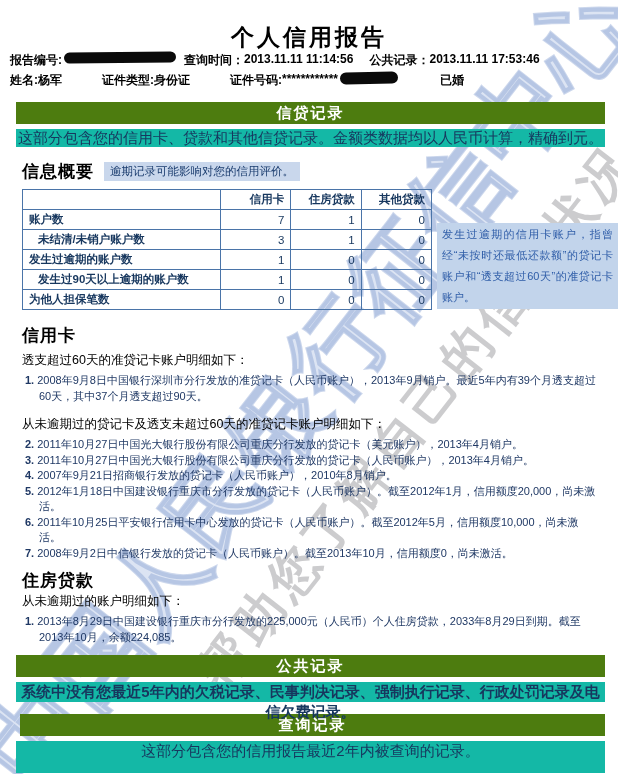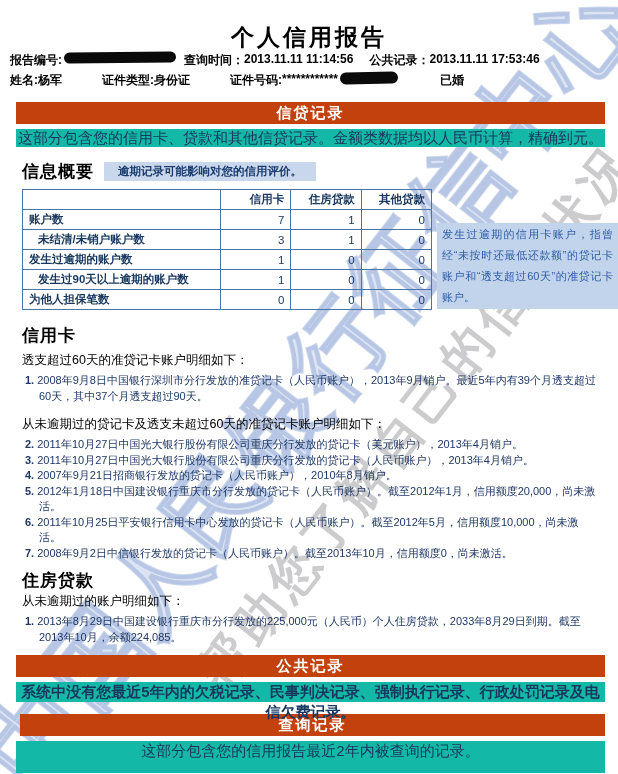--- a/index.html
+++ b/index.html
@@ -36,35 +36,35 @@
   .meta { padding:0 10px; font-size:12px; font-weight:bold; color:#000; }
   .meta-row1 { margin-top:0; height:20px; display:flex; align-items:flex-start; }
   .meta-row2 { height:20px; display:flex; align-items:flex-start; }
   .mask-blob { display:inline-block; background:#0a0a0a; border-radius:7px; }
   .blob-lg { width:112px; height:11px; margin:0 8px 0 2px; transform:rotate(-0.6deg); }
   .blob-sm { width:58px; height:12px; margin:0 2px; border-radius:6px; transform:rotate(-1deg); }
   .sp16 { display:inline-block; width:16px; }
   .sp40 { display:inline-block; width:40px; }
   
   .bar {
-    margin:0 13px 0 16px; height:22px; background:#c2410c;
+    margin:0 13px 0 16px; height:22px; background:#4d7c0f;
     color:#fff; font-size:15px; font-weight:bold; text-align:center;
     line-height:22px; letter-spacing:2px;
   }
   .band {
     margin:5px 13px 0 16px; height:18px; background:#14b8a6;
     color:#17375e; font-size:15px; text-align:center; line-height:18px;
   }
   .mt10{margin-top:10px;} .mt12{margin-top:12px;margin-left:20px;}
   
   .summary-head { margin:12px 0 0 22px; height:24px; display:flex; align-items:center; }
   .h2 { font-size:17px; font-weight:bold; color:#000; letter-spacing:1px; }
   .hl-note {
     margin-left:10px; background:#c9d7ec; color:#1a3c6e;
-    font-size:11.5px; font-weight:bold; padding:2px 14px;text-align:right;
+    font-size:11.5px; font-weight:normal; padding:2px 6px;text-align:right;
   }
   .table-wrap { position:relative; margin:6px 0 0 22px; }
   table.sum { border-collapse:collapse; width:410px; table-layout:fixed;
               font-size:11.5px; color:#17375e; }
   table.sum td { border:1px solid #4a74a8; height:20px; padding:0 6px; }
   table.sum td.lbl { width:198px; text-align:left; font-weight:bold; }
   table.sum td.lbl.ind { padding-left:15px; }
   table.sum td.val { text-align:right; }
   table.sum tr.hdr td { font-weight:bold; text-align:right; }
   .side-note {

